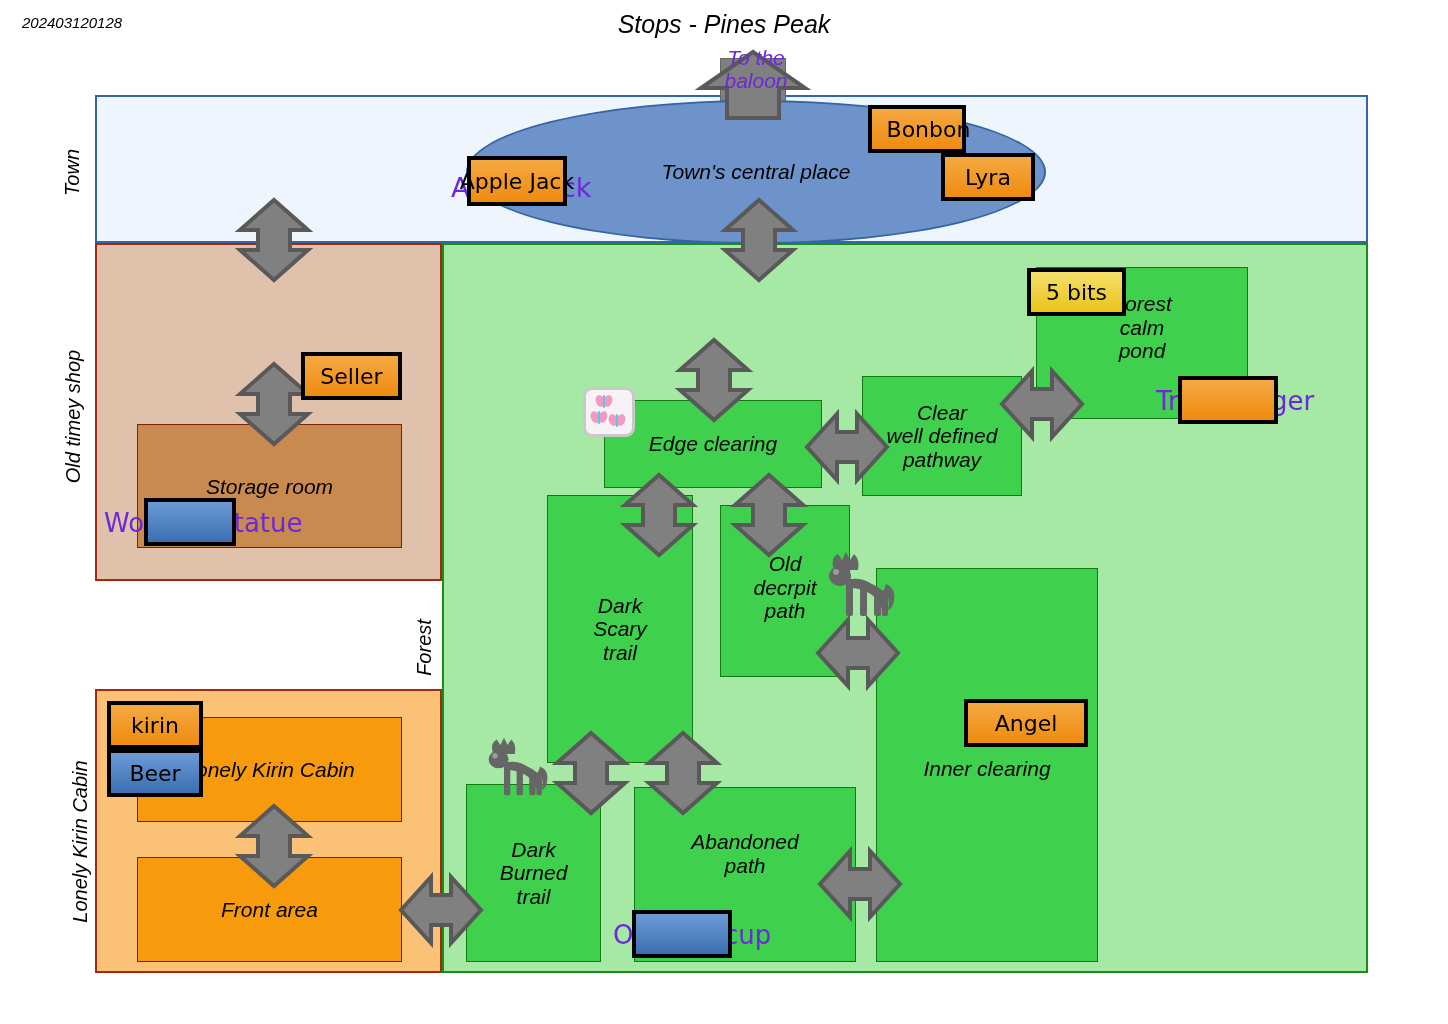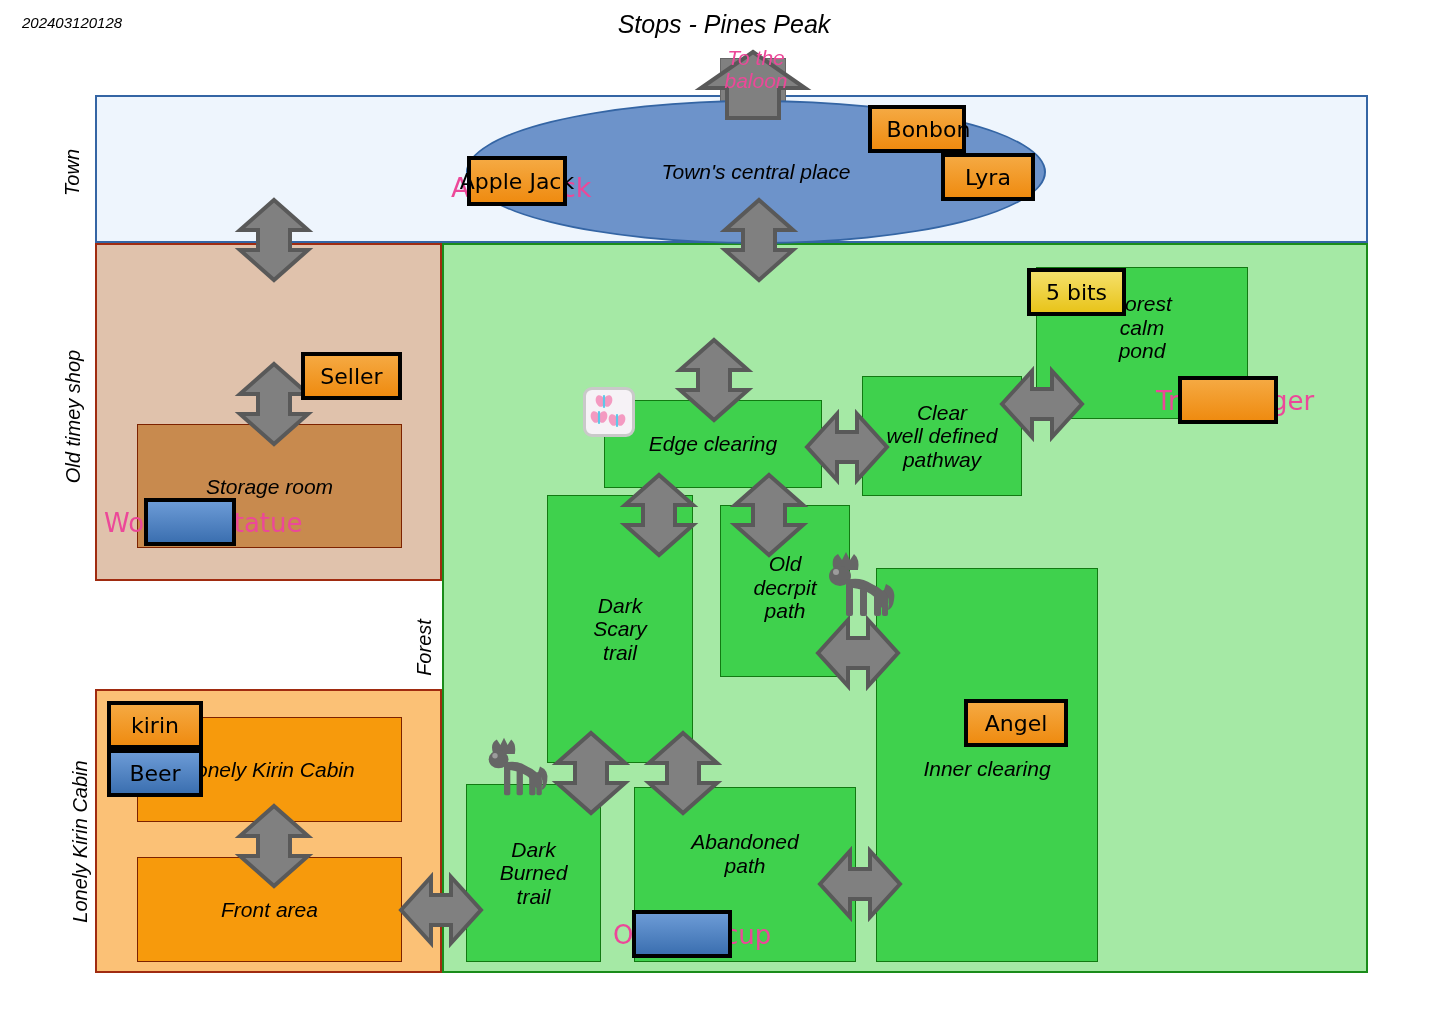--- a/index.html
+++ b/index.html
@@ -65,21 +65,21 @@
     font-family:"DejaVu Sans", sans-serif;
     font-size:22px;color:#000;white-space:nowrap;
     z-index:40;
   }
   .badge-npc{background:linear-gradient(180deg,#f5a942 0%,#ef8b10 100%);}
   .badge-item{background:linear-gradient(180deg,#6c9bd6 0%,#3b6fb0 100%);}
   .badge-money{background:linear-gradient(180deg,#f5e06a 0%,#e8c41a 100%);}
 
   
   .loose-label{
-    position:absolute;font-size:26px;color:#ec4899;
+    position:absolute;font-size:26px;color:#6d28d9;
     font-family:"DejaVu Sans", sans-serif;
     white-space:nowrap;z-index:35;
   }
 
   
   .arrow{position:absolute;z-index:30;}
   .arrow svg{display:block;overflow:visible;}
 
   
   .tile-icon{
@@ -289,21 +289,21 @@
 
   <div class="arrow" style="left:816px;top:612px;">
     <svg width="84" height="82" viewBox="0 0 84 82">
       <polygon points="2,41 32,8 32,26 52,26 52,8 82,41 52,74 52,56 32,56 32,74" fill="#808080" stroke="#595959" stroke-width="4"></polygon>
     </svg>
   </div>
 
   <div class="room room-forest label-top" style="left:876px;top:568px;width:222px;height:394px;">
     <span style="margin-top:186px;">Inner clearing</span>
   </div>
-  <div class="badge badge-npc" style="left:964px;top:699px;width:104px;height:48px;">
+  <div class="badge badge-npc" style="left:964px;top:699px;width:124px;height:48px;">
     <span>Angel</span>
   </div>
 
   <div class="arrow" style="left:549px;top:731px;">
     <svg width="84" height="84" viewBox="0 0 84 84">
       <polygon points="42,2 76,32 58,32 58,52 76,52 42,82 8,52 26,52 26,32 8,32" fill="#808080" stroke="#595959" stroke-width="4"></polygon>
     </svg>
   </div>
   <div class="arrow" style="left:641px;top:731px;">
     <svg width="84" height="84" viewBox="0 0 84 84">

